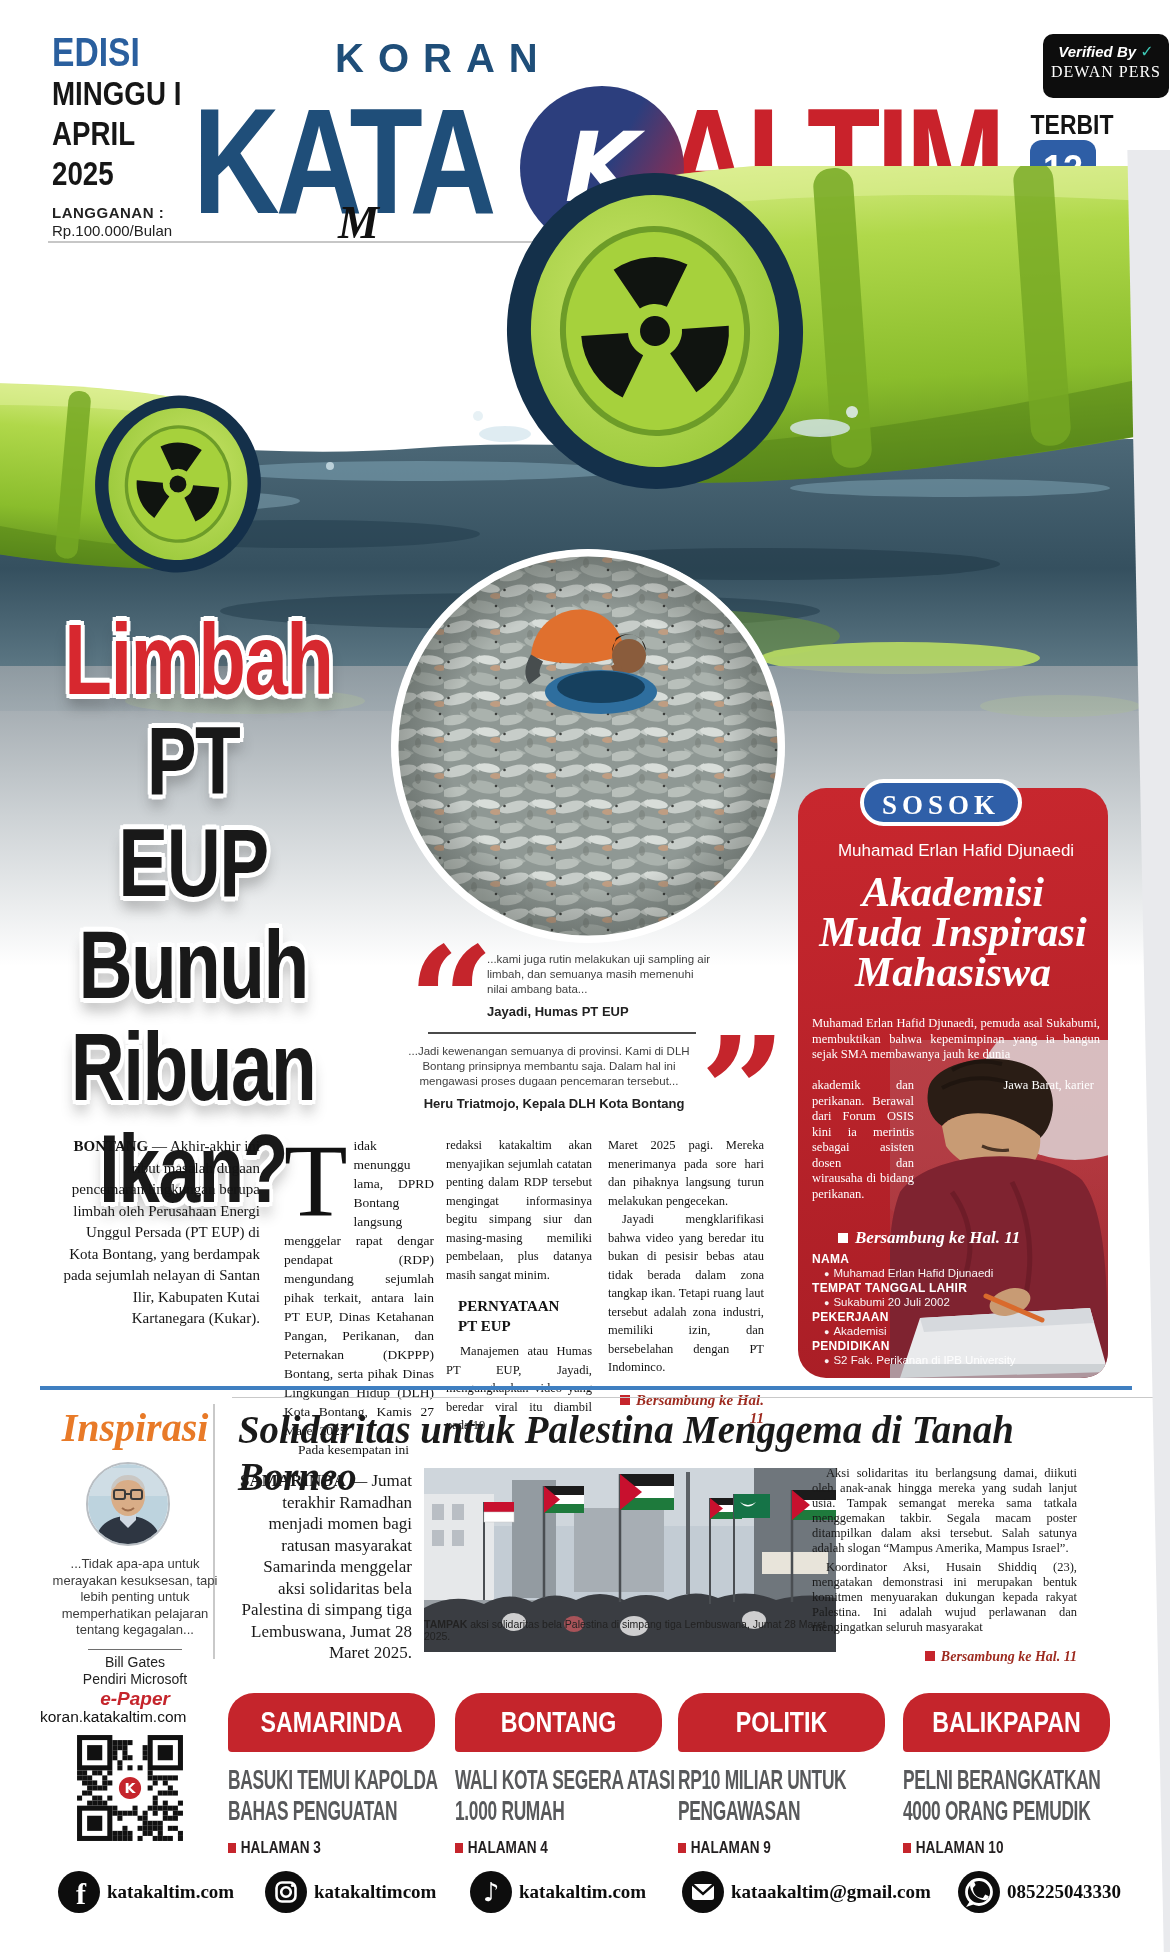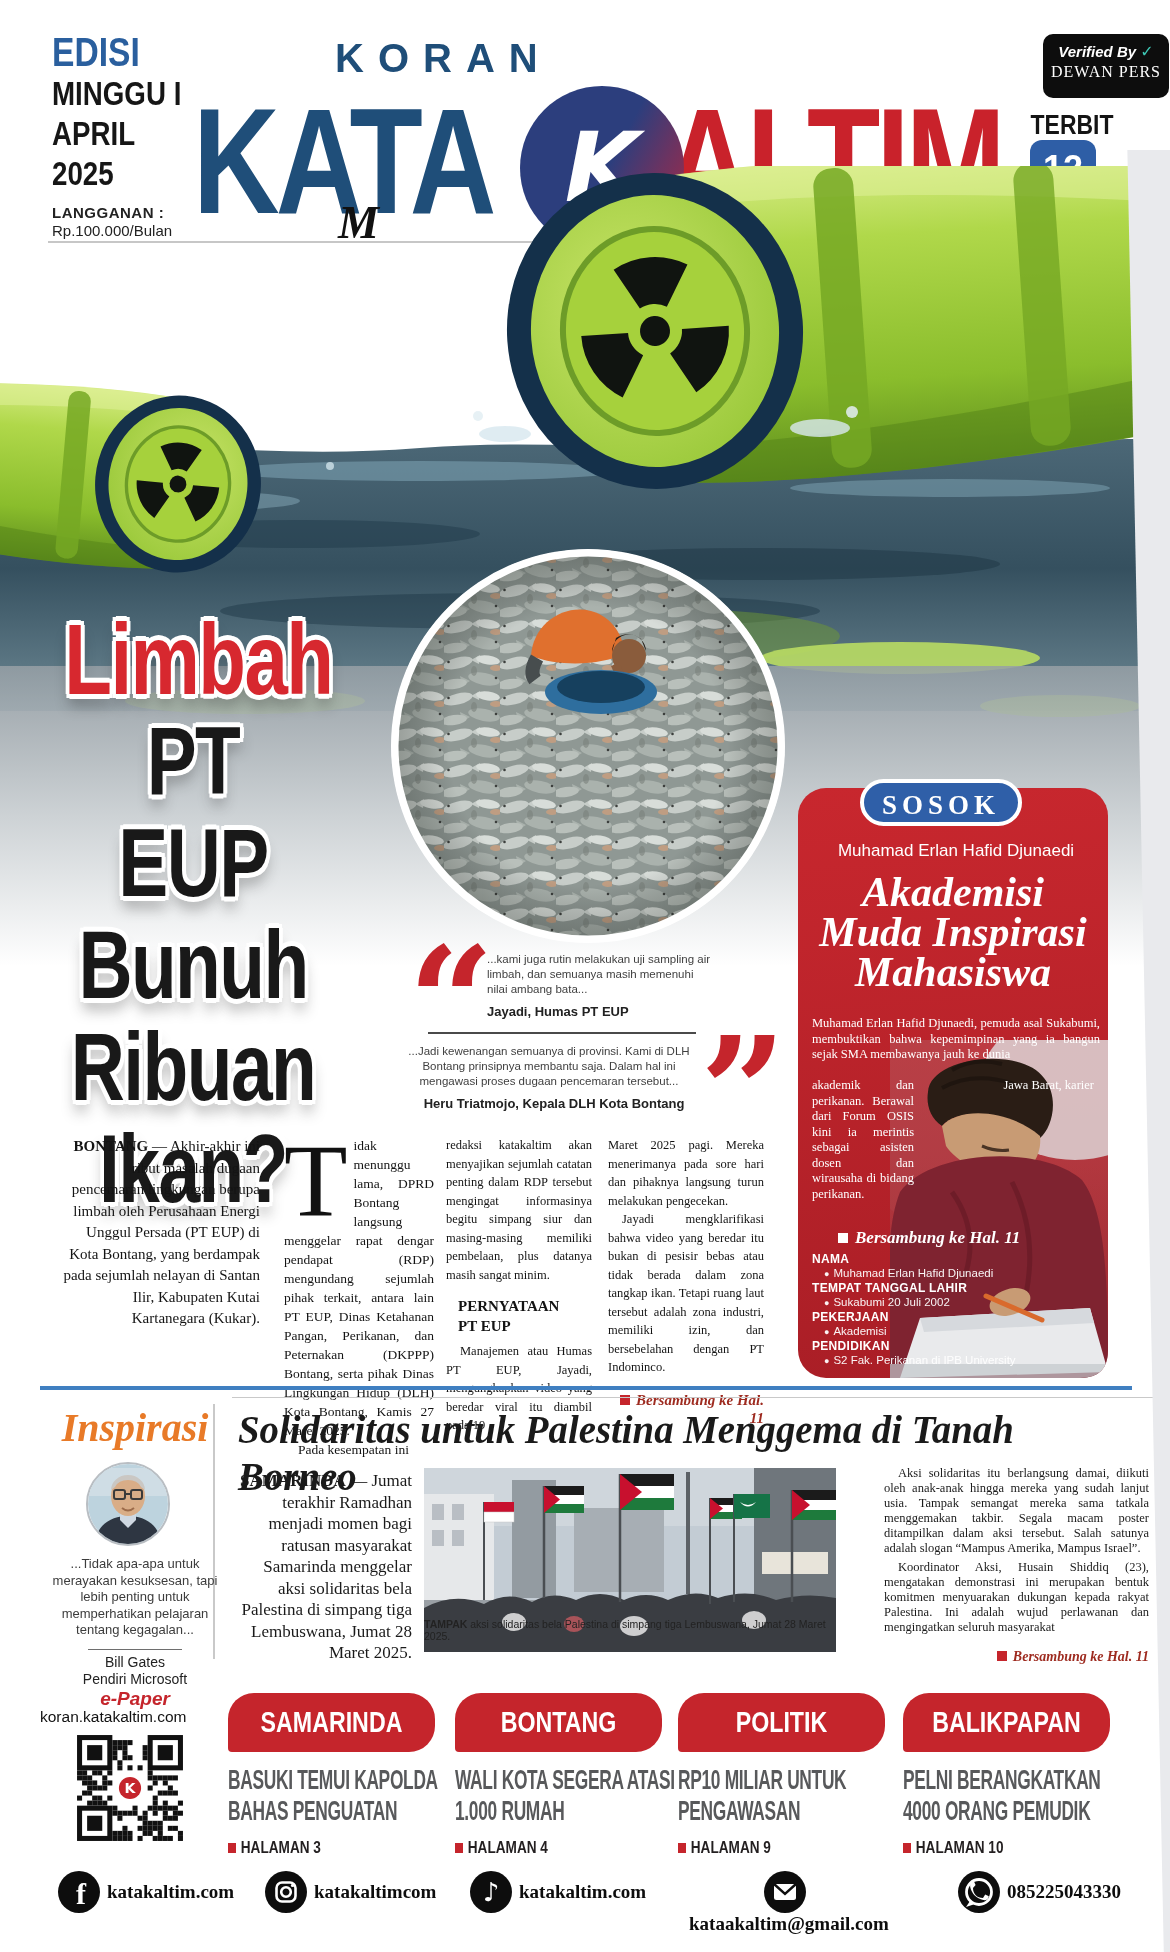--- a/index.html
+++ b/index.html
@@ -119,21 +119,21 @@
   .site{left:40px;top:1708px;width:190px;font-size:15.5px;color:#111;z-index:6;}
   .qr{left:72px;top:1730px;z-index:6;}
 
   
   .pal-head{left:238px;top:1406px;width:930px;font-family:"Liberation Serif",serif;font-style:italic;
         font-weight:700;font-size:40px;color:#1a1a1a;z-index:6;transform:scaleX(.97);}
   .pal-lead{left:236px;top:1470px;width:176px;text-align:right;z-index:6;
         font-family:"Liberation Serif",serif;font-size:17px;line-height:21.5px;}
   .pal-photo{left:424px;top:1468px;z-index:6;}
   .pal-cap{left:424px;top:1618px;width:408px;font-size:10.5px;color:#222;z-index:6;}
-  .pal-body{left:884px;top:1466px;width:265px;z-index:6;text-align:justify;
+  .pal-body{left:812px;top:1466px;width:265px;z-index:6;text-align:justify;
         font-family:"Liberation Serif",serif;font-size:12.5px;line-height:15px;}
   .pal-body .cont{font-size:14px;}
 
   
   .card-banner{top:1693px;width:207px;height:59px;background:#c5252c;z-index:6;
         border-radius:26px 26px 26px 4px;color:#fff;text-align:center;}
   .card-banner span{display:block;font-weight:900;font-size:29px;line-height:59px;transform:scaleX(.8);}
   .card-head{top:1764px;width:360px;font-weight:900;font-size:28px;line-height:31px;color:#58595b;
         letter-spacing:-.5px;transform:scaleX(.62);transform-origin:left top;z-index:6;}
   .card-page{top:1838px;font-weight:900;font-size:17px;color:#231f20;transform:scaleX(.8);
@@ -670,21 +670,21 @@
     </svg>
     <span>katakaltimcom</span>
   </div>
   <div class="abs f-item" style="left:470px;">
     <svg width="42" height="42" viewBox="-21 -21 42 42">
       <circle r="21" fill="#0d0d0d"></circle>
       <text x="0" y="9" text-anchor="middle" font-family="DejaVu Sans" font-size="26" font-weight="bold" fill="#fff">♪</text>
     </svg>
     <span>katakaltim.com</span>
   </div>
-  <div class="abs f-item" style="left:682px;flex-direction:column;">
+  <div class="abs f-item" style="left:682px;">
     <svg width="42" height="42" viewBox="-21 -21 42 42">
       <circle r="21" fill="#0d0d0d"></circle>
       <rect x="-11" y="-8" width="22" height="16" rx="2.5" fill="#fff"></rect>
       <path d="M-11,-8 L0,2 L11,-8" fill="none" stroke="#0d0d0d" stroke-width="2.4"></path>
     </svg>
     <span>kataakaltim@gmail.com</span>
   </div>
   <div class="abs f-item" style="left:958px;">
     <svg width="42" height="42" viewBox="-21 -21 42 42">
       <circle r="21" fill="#0d0d0d"></circle>

